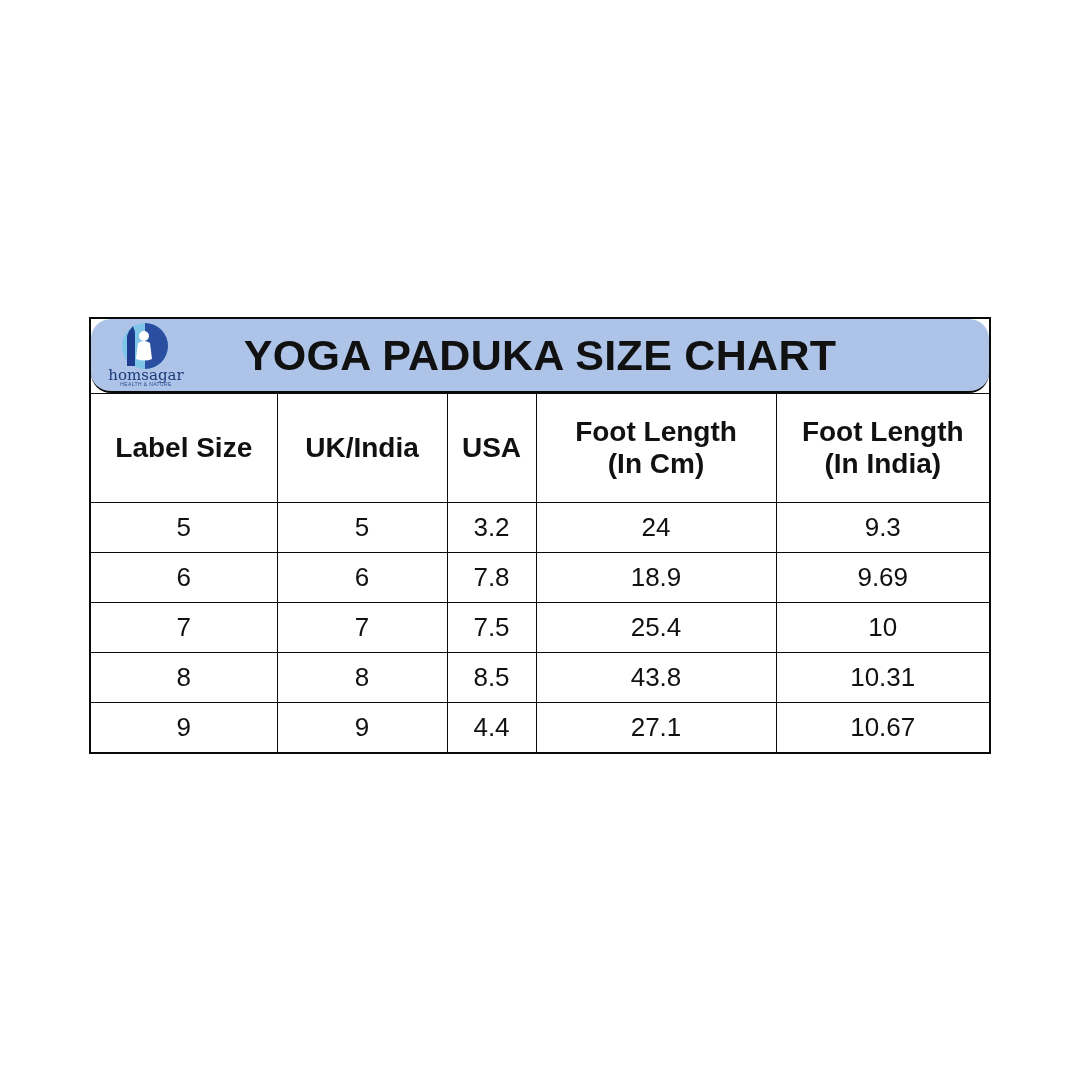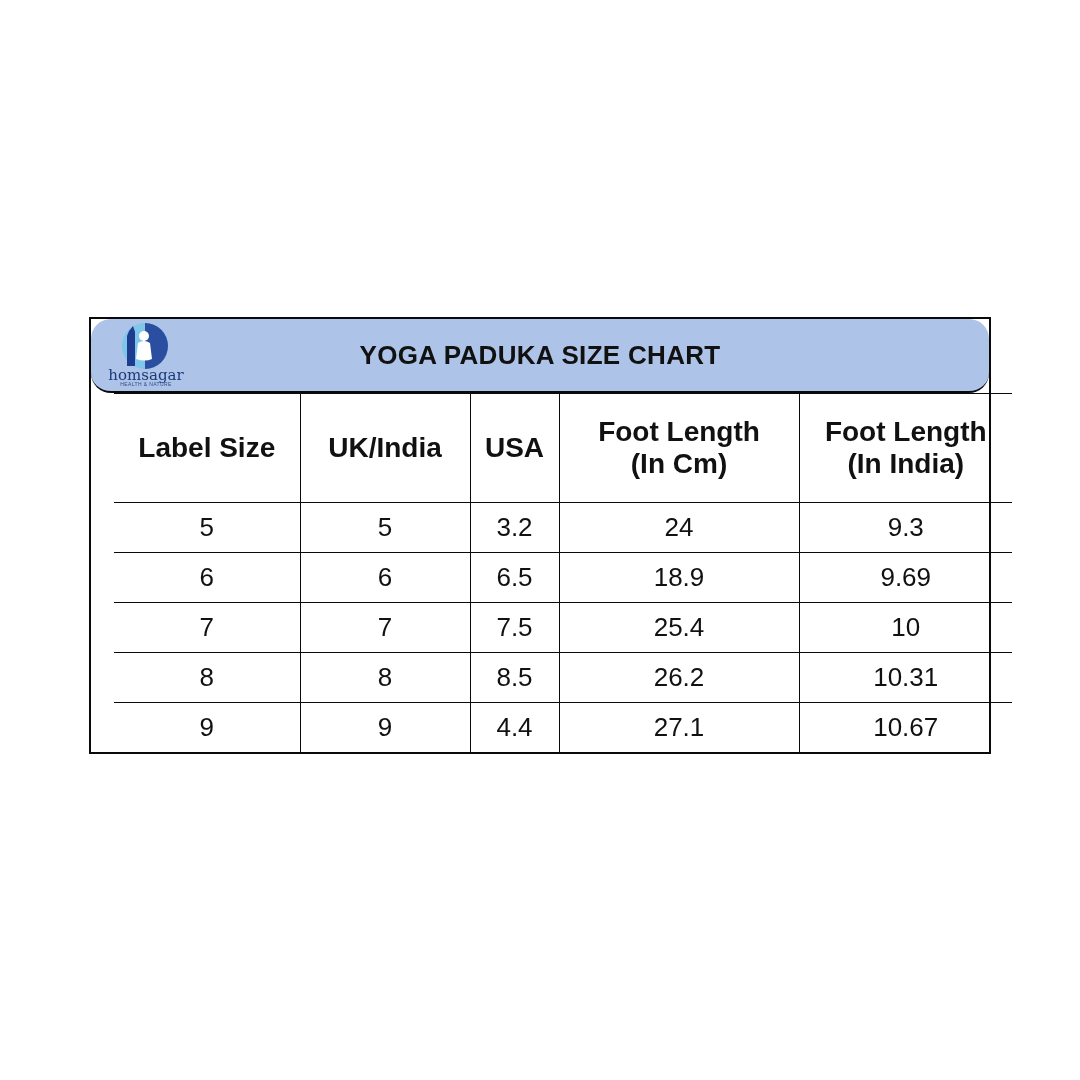--- a/index.html
+++ b/index.html
@@ -30,21 +30,21 @@
     position: relative;
     height: 72px;
     background: #aec3e8;
     border-bottom: 2px solid #0a0a0a;
     display: flex;
     align-items: center;
     justify-content: center;
     border-radius: 20px;
   }
   .chart-title {
-    font-size: 26px;
+    font-size: 43px;
     font-weight: bold;
     color: #111111;
     letter-spacing: 0.3px;
     white-space: nowrap;
   }
 
   
   .logo {
     position: absolute;
     left: 6px;
@@ -76,21 +76,20 @@
     color: #2b4b8c;
     letter-spacing: 0.4px;
     line-height: 1;
   }
 
   
   table.size-table {
     width: 100%;
     border-collapse: collapse;
     table-layout: fixed;
-    margin-left: 23px;
   }
   table.size-table th,
   table.size-table td {
     border: 1px solid #0a0a0a;
     text-align: center;
     color: #111111;
   }
   table.size-table th {
     font-size: 28px;
     font-weight: bold;
@@ -179,36 +178,36 @@
       <tr>
         <td>5</td>
         <td>5</td>
         <td>3.2</td>
         <td>24</td>
         <td>9.3</td>
       </tr>
       <tr>
         <td>6</td>
         <td>6</td>
-        <td>6.5</td>
+        <td>7.8</td>
         <td>18.9</td>
         <td>9.69</td>
       </tr>
       <tr>
         <td>7</td>
         <td>7</td>
         <td>7.5</td>
         <td>25.4</td>
         <td>10</td>
       </tr>
       <tr>
         <td>8</td>
         <td>8</td>
         <td>8.5</td>
-        <td>26.2</td>
+        <td>43.8</td>
         <td>10.31</td>
       </tr>
       <tr>
         <td>9</td>
         <td>9</td>
         <td>4.4</td>
         <td>27.1</td>
         <td>10.67</td>
       </tr>
     </tbody>

